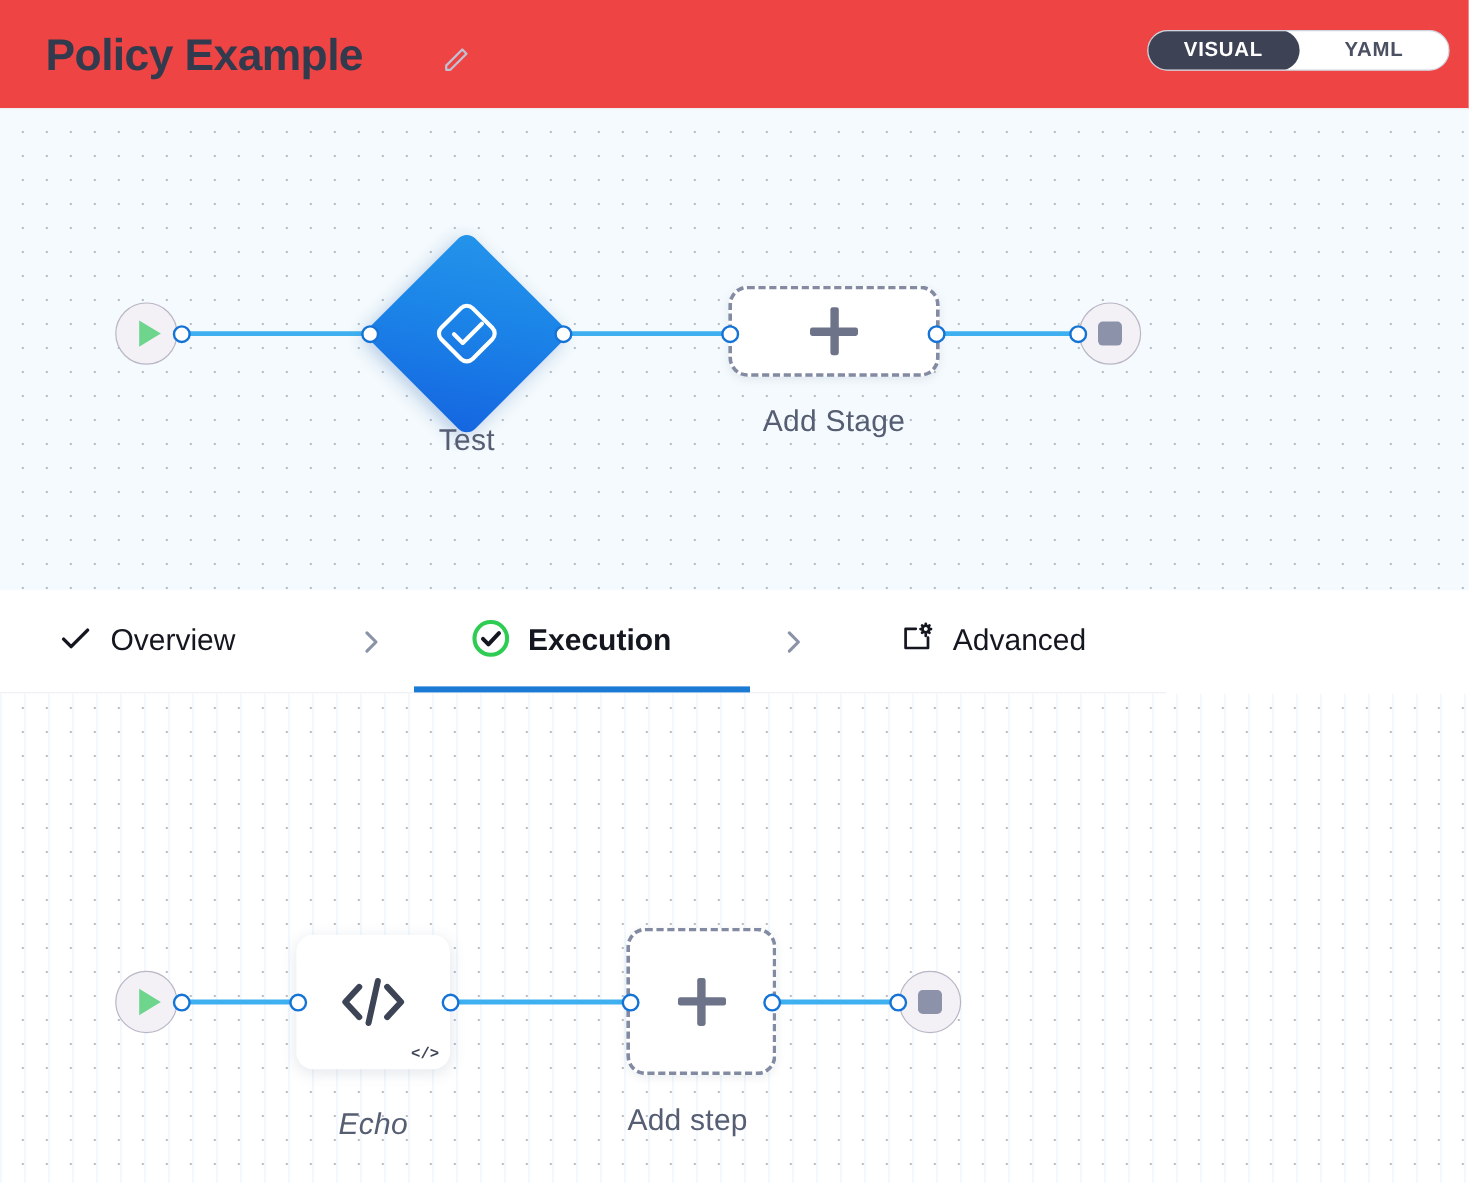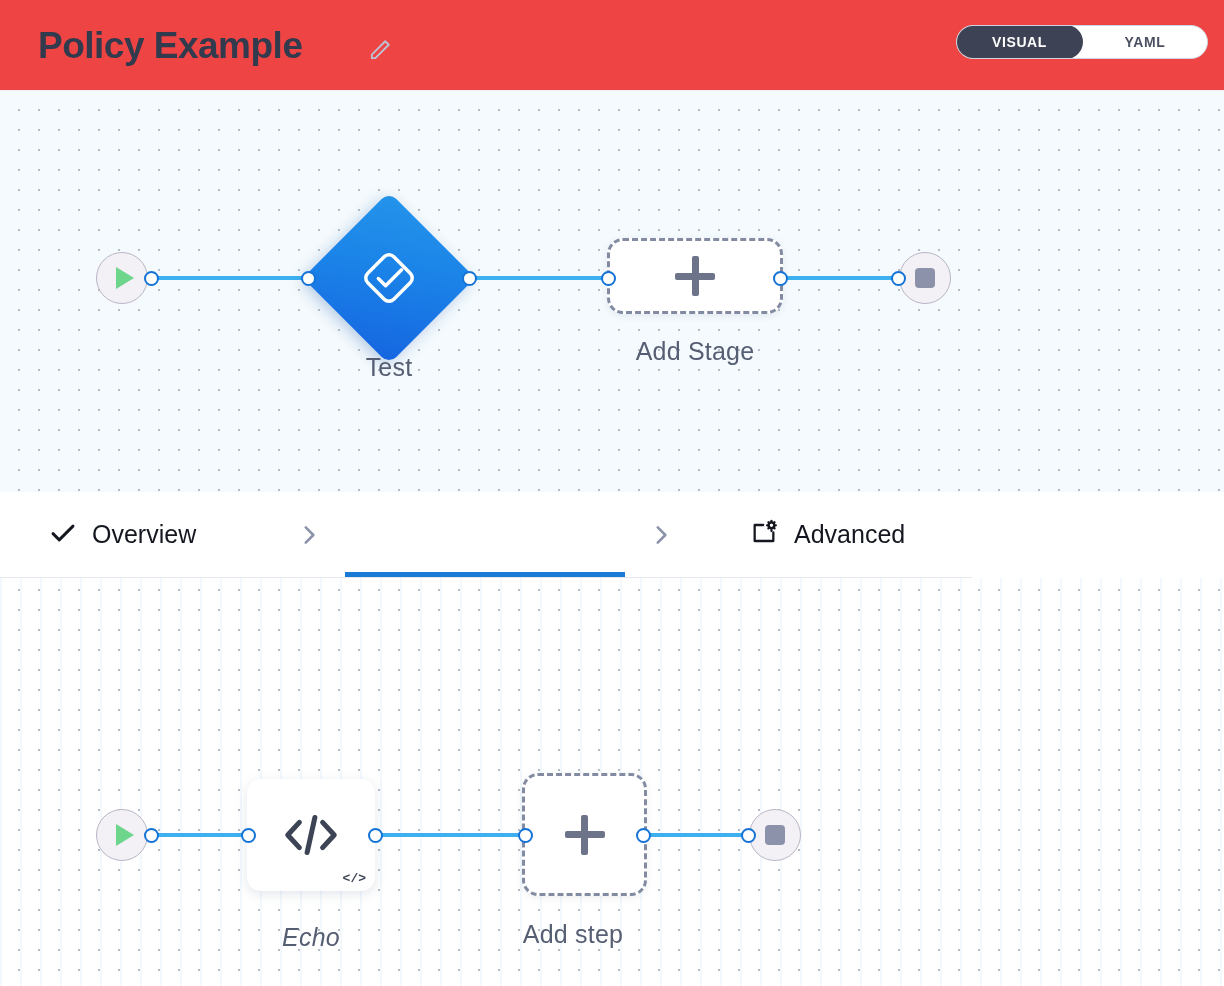--- a/index.html
+++ b/index.html
@@ -59,21 +59,21 @@
     display: flex;
     align-items: center;
     overflow: hidden;
   }
   .mode-seg {
     flex: 1 1 50%;
     height: 100%;
     display: flex;
     align-items: center;
     justify-content: center;
-    font-size: 14px;
+    font-size: 17px;
     font-weight: bold;
     letter-spacing: 0.6px;
     cursor: pointer;
     box-sizing: border-box;
   }
   .mode-seg.active {
     background: #3d4254;
     color: #ffffff;
     border-radius: 17px;
     margin: -1px 0 -1px -1px;
@@ -354,20 +354,29 @@
     </span>
     <span class="tab-label">Overview</span>
   </div>
 
   <div class="tab-chev" style="left:296px;">
     <svg width="26" height="26" viewBox="0 0 24 24" fill="none" stroke="#8a93a8" stroke-width="2.4" stroke-linecap="round" stroke-linejoin="round">
       <path d="M9 5l7 7-7 7"></path>
     </svg>
   </div>
 
+  <div class="tab active" style="left:388px;">
+    <span>
+      <svg width="34" height="34" viewBox="0 0 24 24" fill="none">
+        <circle cx="12" cy="12" r="9.6" stroke="#2ecc52" stroke-width="2.4"></circle>
+        <path d="M7.4 12.3l3.2 3.2 6.2-6.6" stroke="#14171f" stroke-width="2.4" stroke-linecap="round" stroke-linejoin="round"></path>
+      </svg>
+    </span>
+    <span class="tab-label">Execution</span>
+  </div>
   <div class="tab-underline" style="left:345px; width:280px; bottom:0; position:absolute;"></div>
 
   <div class="tab-chev" style="left:648px;">
     <svg width="26" height="26" viewBox="0 0 24 24" fill="none" stroke="#8a93a8" stroke-width="2.4" stroke-linecap="round" stroke-linejoin="round">
       <path d="M9 5l7 7-7 7"></path>
     </svg>
   </div>
 
   <div class="tab" style="left:744px;">
     <span>

